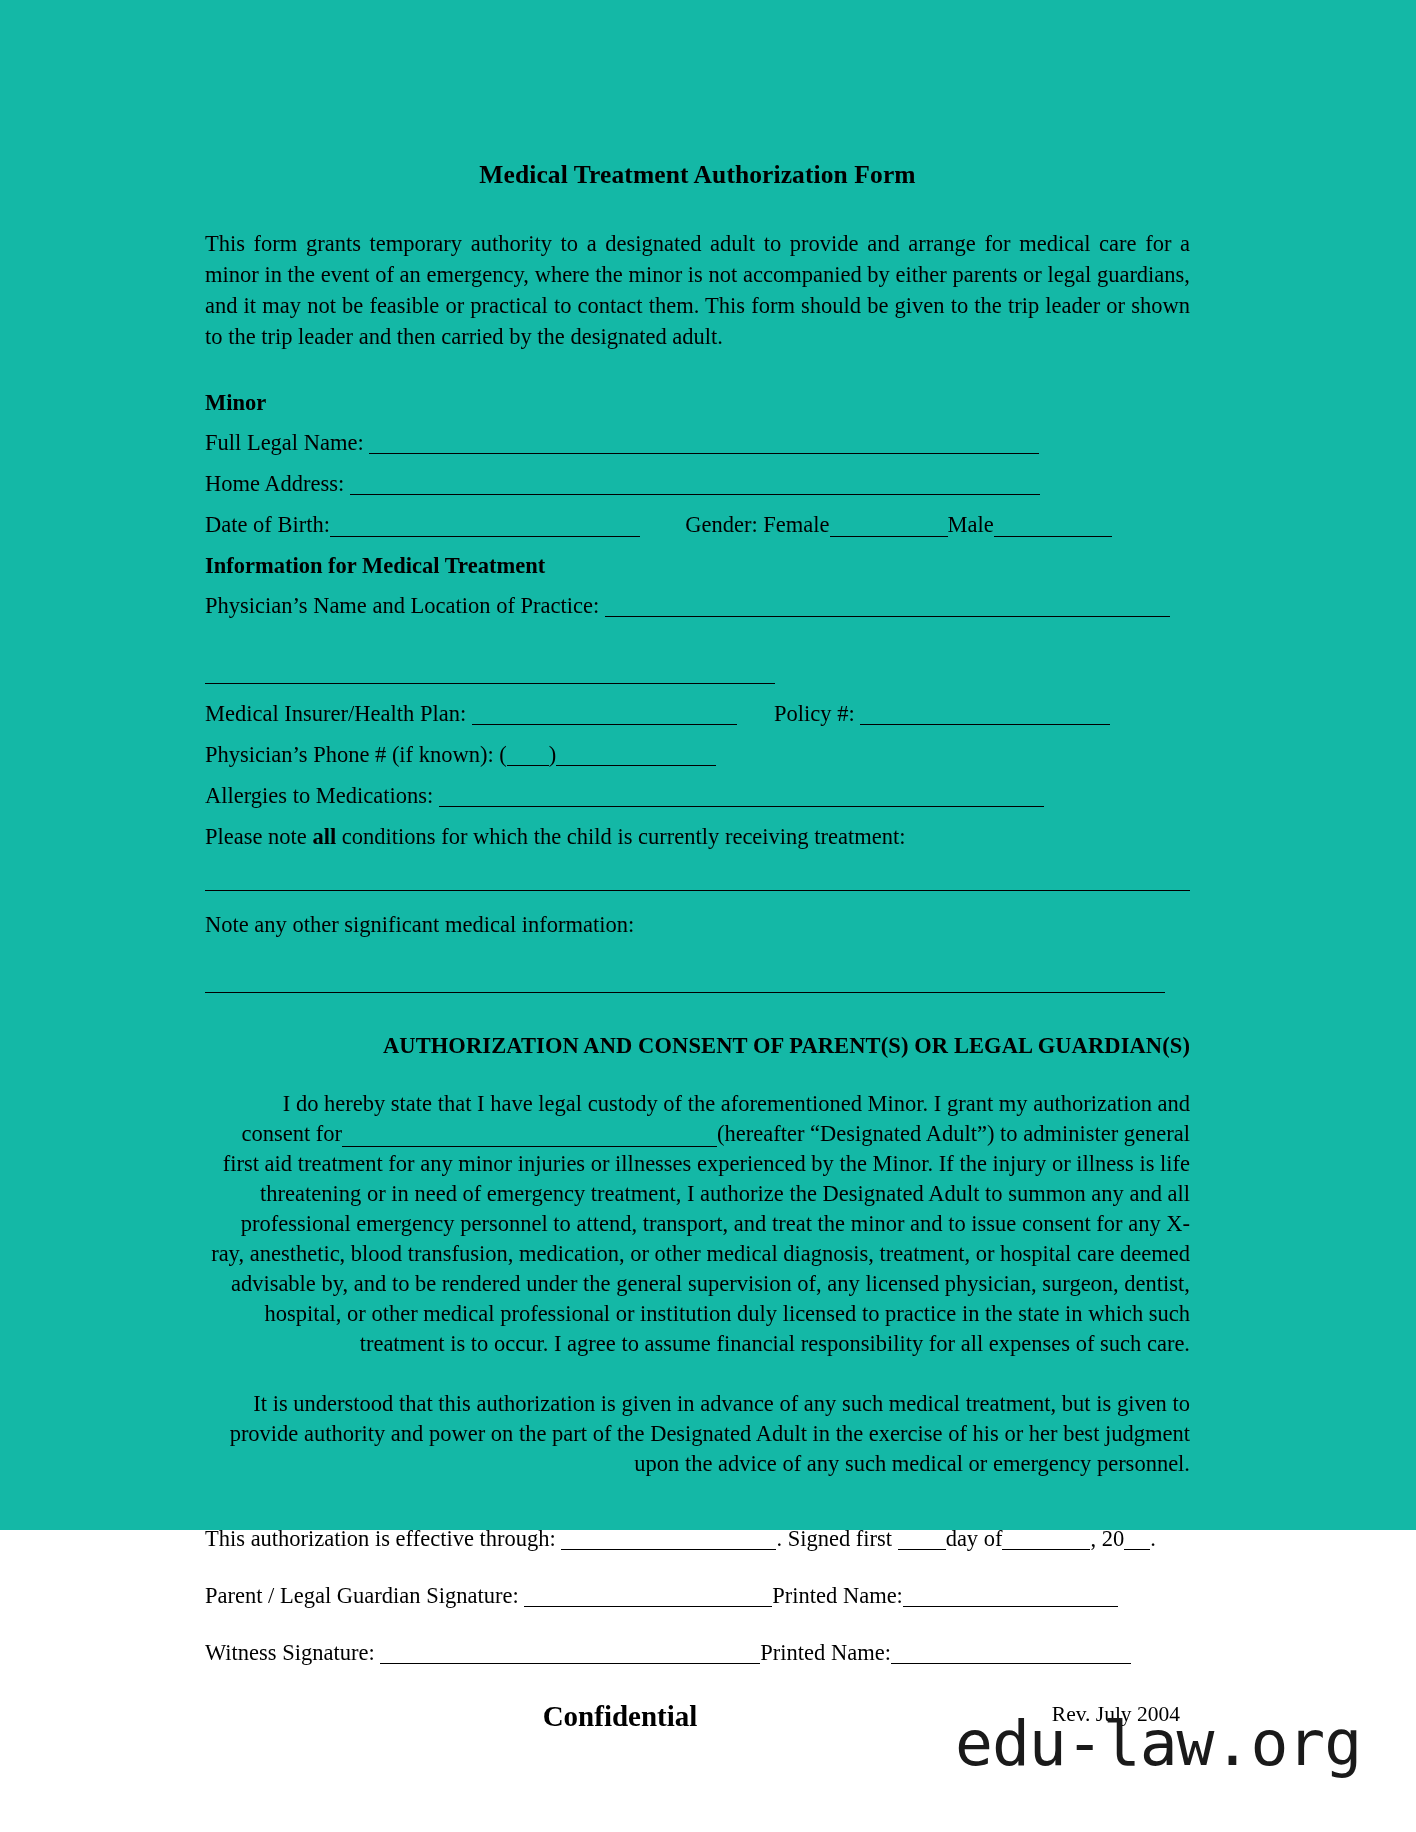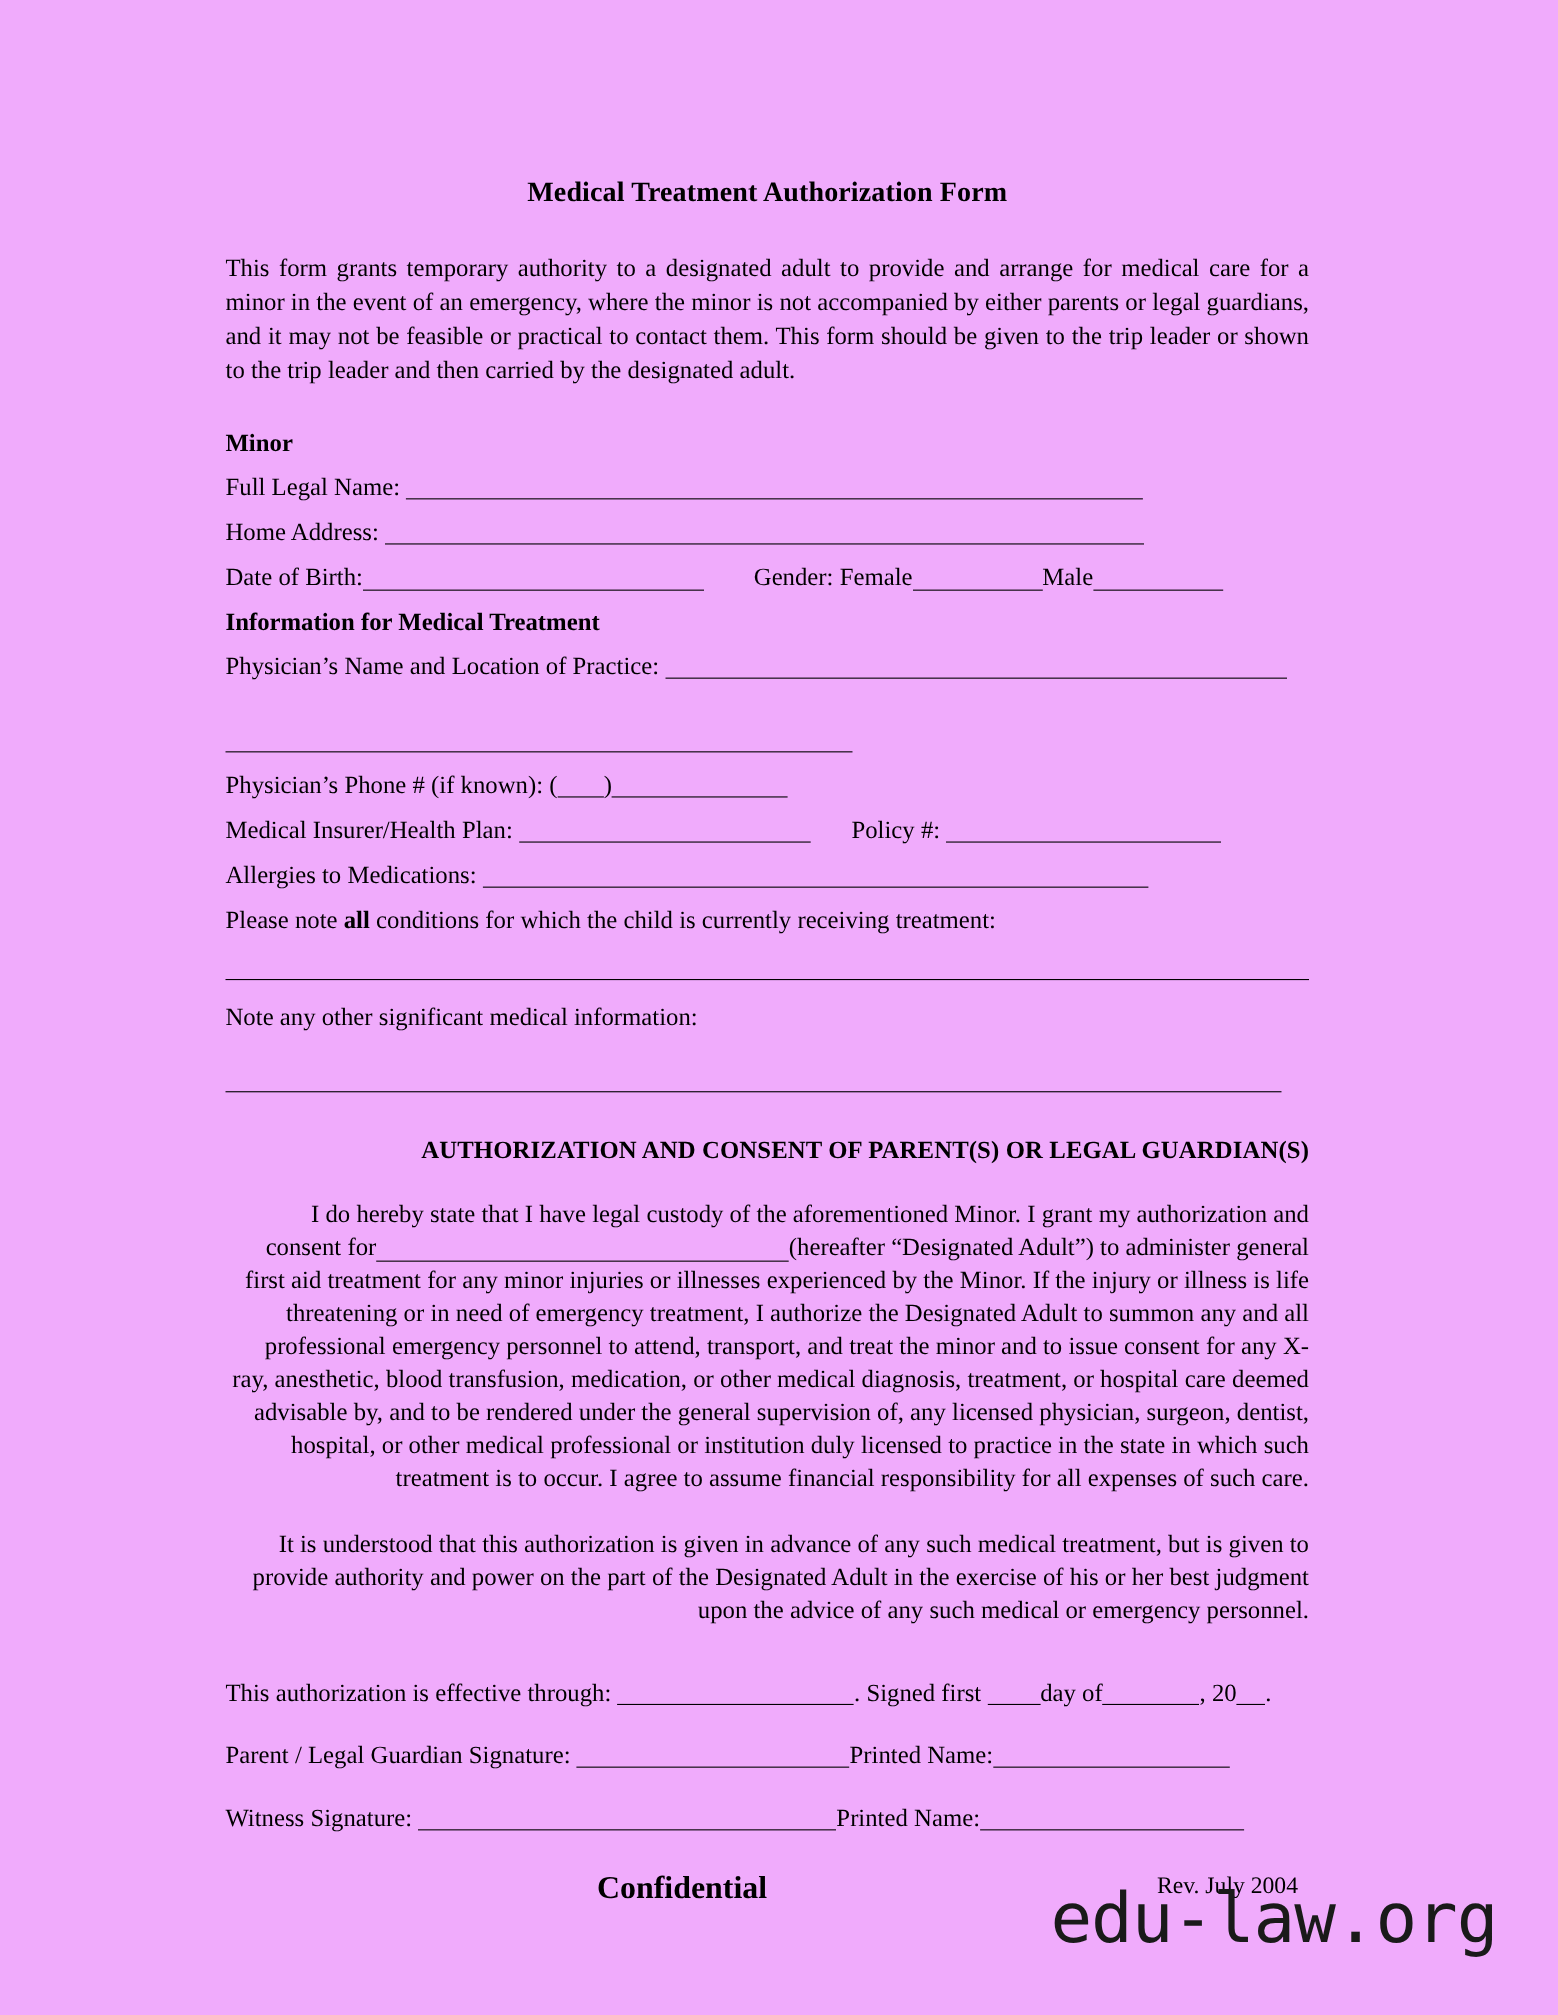--- a/index.html
+++ b/index.html
@@ -12,22 +12,22 @@
     height: 1832px;
     position: relative;
     font-family: "Liberation Serif", "DejaVu Serif", serif;
     color: #000000;
     overflow: hidden;
   }
   .page {
     position: absolute;
     left: 0; top: 0;
     width: 1416px;
-    height: 1832px;
-    background: #f0abfc;
+    height: 1530px;
+    background: #14b8a6;
   }
   .content {
     position: absolute;
     left: 205px;
     top: 160px;
     width: 985px;
   }
   h1.doc-title {
     font-size: 25.5px;
     font-weight: bold;
@@ -159,33 +159,33 @@
       <span class="rule" style="width:565px;"></span>
     </div>
 
     <div class="spacer-md"></div>
 
     <div class="fieldrow">
       <span class="rule" style="width:570px;"></span>
     </div>
 
     <div class="fieldrow">
-      <span class="lbl">Physician’s Phone # (if known):</span>
-      <span class="lbl">(</span><span class="rule rule-sm" style="width:42px;"></span><span class="lbl">)</span><span class="rule rule-sm" style="width:160px;"></span>
-    </div>
-
-    <div class="fieldrow">
       <span class="lbl">Medical Insurer/Health Plan:</span>
       <span class="rule" style="width:265px;"></span>
       <span style="display:inline-block;width:26px;"></span>
       <span class="lbl">Policy #:</span>
       <span class="rule" style="width:250px;"></span>
     </div>
 
     <div class="fieldrow">
+      <span class="lbl">Physician’s Phone # (if known):</span>
+      <span class="lbl">(</span><span class="rule rule-sm" style="width:42px;"></span><span class="lbl">)</span><span class="rule rule-sm" style="width:160px;"></span>
+    </div>
+
+    <div class="fieldrow">
       <span class="lbl">Allergies to Medications:</span>
       <span class="rule" style="width:605px;"></span>
     </div>
 
 
     <div class="fieldrow" style="white-space:normal;">
       <span class="lbl">Please note </span><b>all</b><span class="lbl"> conditions for which the child is currently receiving treatment:</span>
     </div>
 
     <div class="spacer-md"></div>

